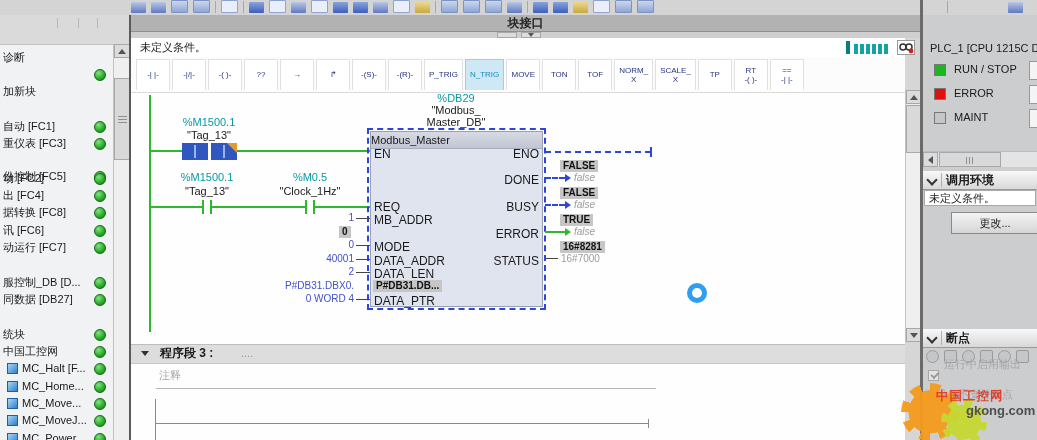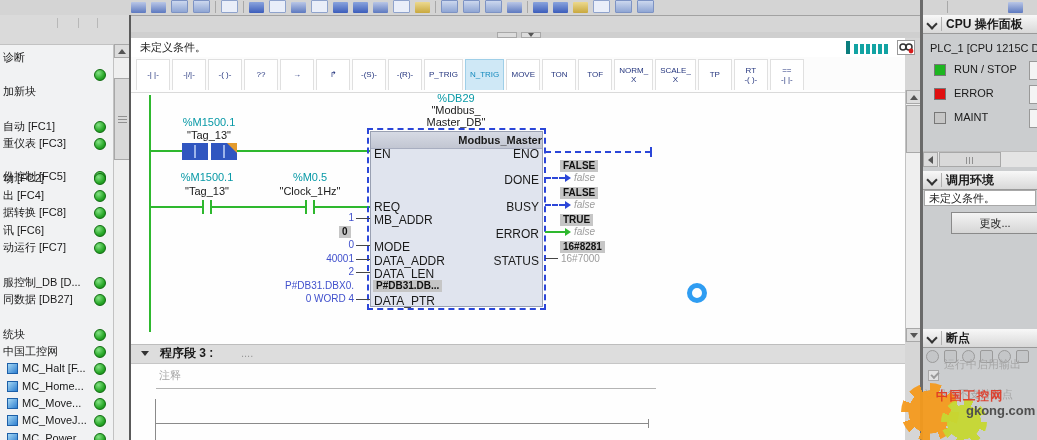--- a/index.html
+++ b/index.html
@@ -205,20 +205,21 @@
       </div>
     <div class="a thumb" style="left:0;top:34px;width:16px;height:82px">
       <span class="grip" style="top:37px"></span>
         <span class="grip" style="top:40px"></span>
         <span class="grip" style="top:43px"></span>
     </div>
   </div>
 
   <div class="a" style="left:129px;top:15px;width:2px;height:425px;background:#5a5a5a"></div>
 
+  <div class="a blockifbar"><span>块接口</span></div>
   <div class="a splitstrip">
     <span class="a sbtn" style="left:366px;top:0;width:20px;height:6px"></span>
     <span class="a sbtn" style="left:390px;top:0;width:20px;height:6px">
         <span class="tri-dn" style="border-left-width:3px;border-right-width:3px;border-top-width:4px"></span>
       </span>
   </div>
 
   <div class="a condrow">
     <span class="t" style="left:9px;top:0">未定义条件。</span>
 
@@ -292,21 +293,21 @@
   <div class="wg" style="left:305px;top:200px;width:2px;height:14px"></div>
   <div class="wg" style="left:313px;top:200px;width:2px;height:14px"></div>
 
   <div class="clabel teal" style="left:456px;top:92px">%DB29</div>
   <div class="clabel" style="left:456px;top:104px">"Modbus_</div>
   <div class="clabel" style="left:456px;top:116px">Master_DB"</div>
 
   <div class="a" style="left:367px;top:128px;width:179px;height:182px;border:2px dashed #2b46d8;box-sizing:border-box"></div>
   <div class="a" style="left:370px;top:131px;width:173px;height:176px;background:#e0e4ee;border:1px solid #99a0b2;box-sizing:border-box">
     <div class="a" style="left:0;top:0;width:171px;height:16px;background:linear-gradient(#d6dae4,#c2c6d2);border-bottom:1px solid #a8aec0;
-         text-align:right;line-height:16px;font-weight:bold">Modbus_Master</div>
+         text-align:left;line-height:16px;font-weight:normal">Modbus_Master</div>
   </div>
 
   <span class="pin" style="left:374px;top:147px">EN</span>
   <span class="pin" style="left:374px;top:200px">REQ</span>
   <span class="pin" style="left:374px;top:213px">MB_ADDR</span>
   <span class="pin" style="left:374px;top:240px">MODE</span>
   <span class="pin" style="left:374px;top:254px">DATA_ADDR</span>
   <span class="pin" style="left:374px;top:267px">DATA_LEN</span>
   <span class="badge" style="left:373px;top:280px">P#DB31.DB...</span>
   <span class="pin" style="left:374px;top:294px">DATA_PTR</span>
@@ -372,25 +373,20 @@
     <div class="a thumb" style="left:0;top:15px;width:16px;height:48px"></div>
     <div class="a sbtn" style="left:0;top:238px;width:16px;height:14px">
         <span class="tri-dn"></span>
       </div>
   </div>
 
   <div class="a" style="left:920px;top:0;width:3px;height:440px;background:#6a6a6a"></div>
 
   <div class="a rpanel">
 
-    <div class="phead" style="top:0">
-      <span class="chev"></span>
-      <span class="a" style="left:18px;top:2px;width:1px;height:14px;background:#b0b0b0"></span>
-      <span class="t" style="left:23px;top:0">CPU 操作面板</span>
-    </div>
     <span class="t" style="left:7px;top:27px">PLC_1 [CPU 1215C D</span>
     <span class="ledsq" style="top:49px;background:#1db520"></span>
     <span class="t" style="left:31px;top:48px">RUN / STOP</span>
     <span class="btnstub" style="top:46px"></span>
     <span class="ledsq" style="top:73px;background:#e01010"></span>
     <span class="t" style="left:31px;top:72px">ERROR</span>
     <span class="btnstub" style="top:70px"></span>
     <span class="ledsq" style="top:97px;background:#c6c6c6"></span>
     <span class="t" style="left:31px;top:96px">MAINT</span>
     <span class="btnstub" style="top:94px"></span>

